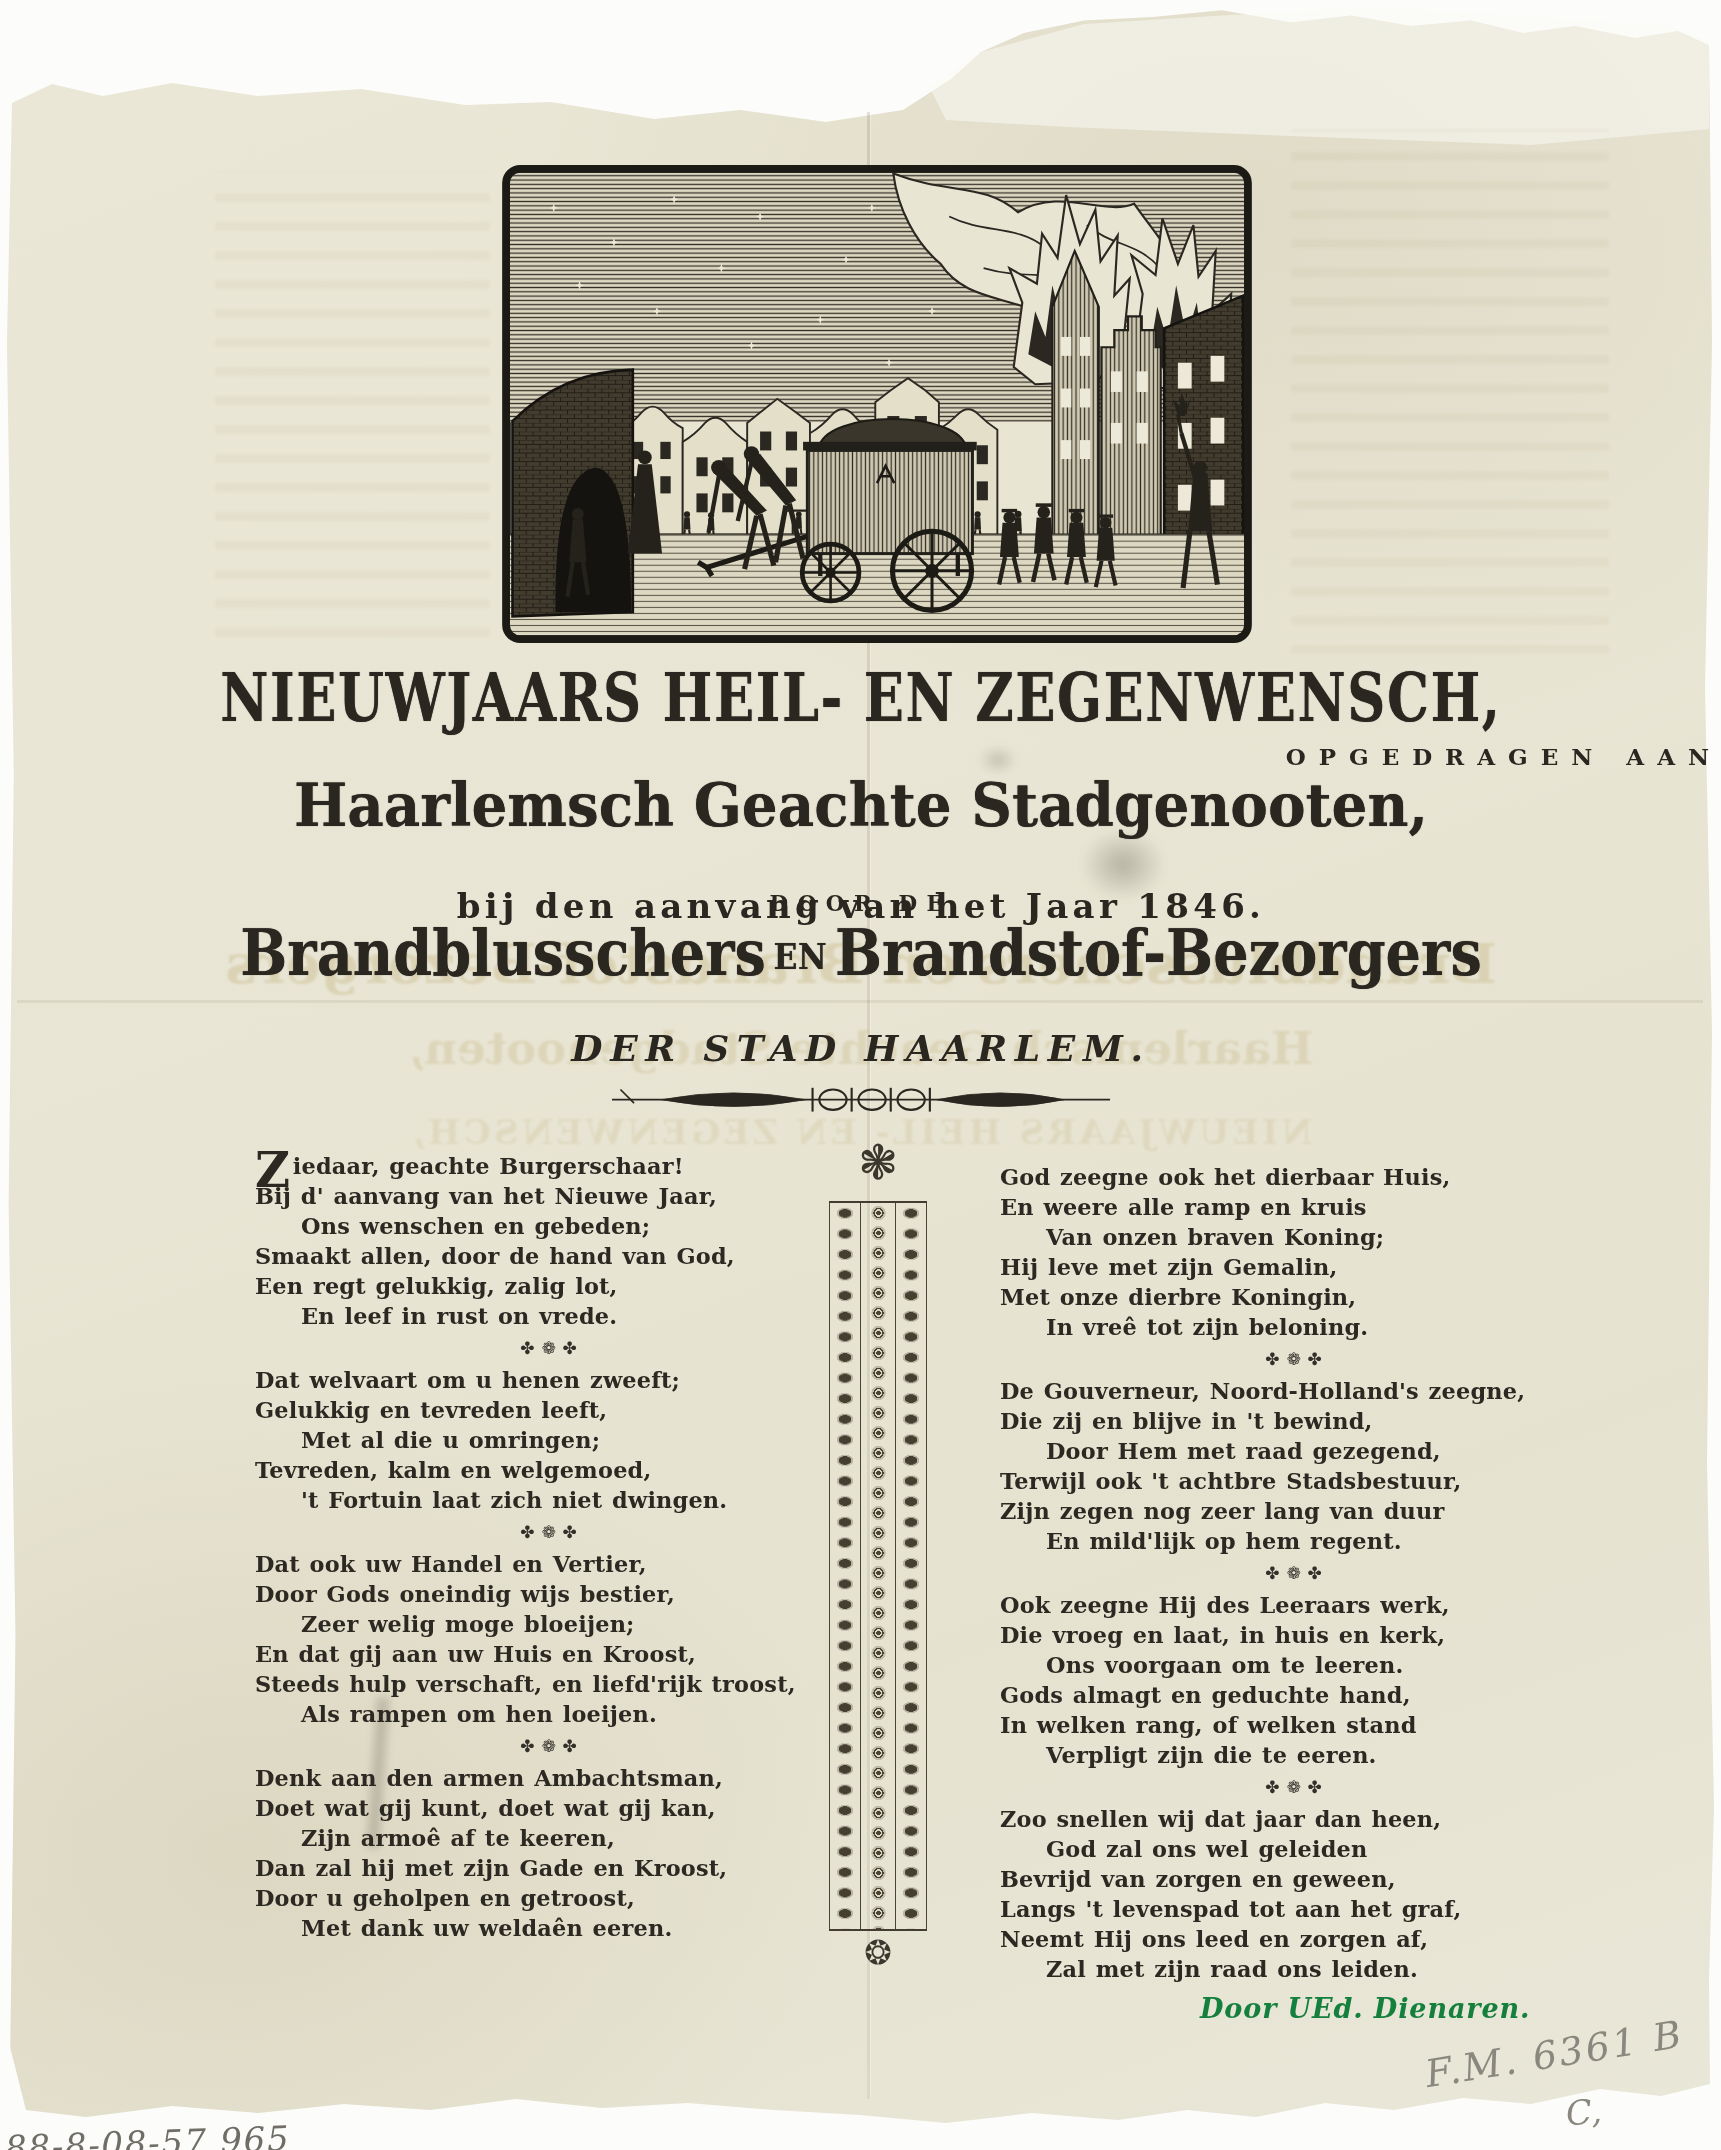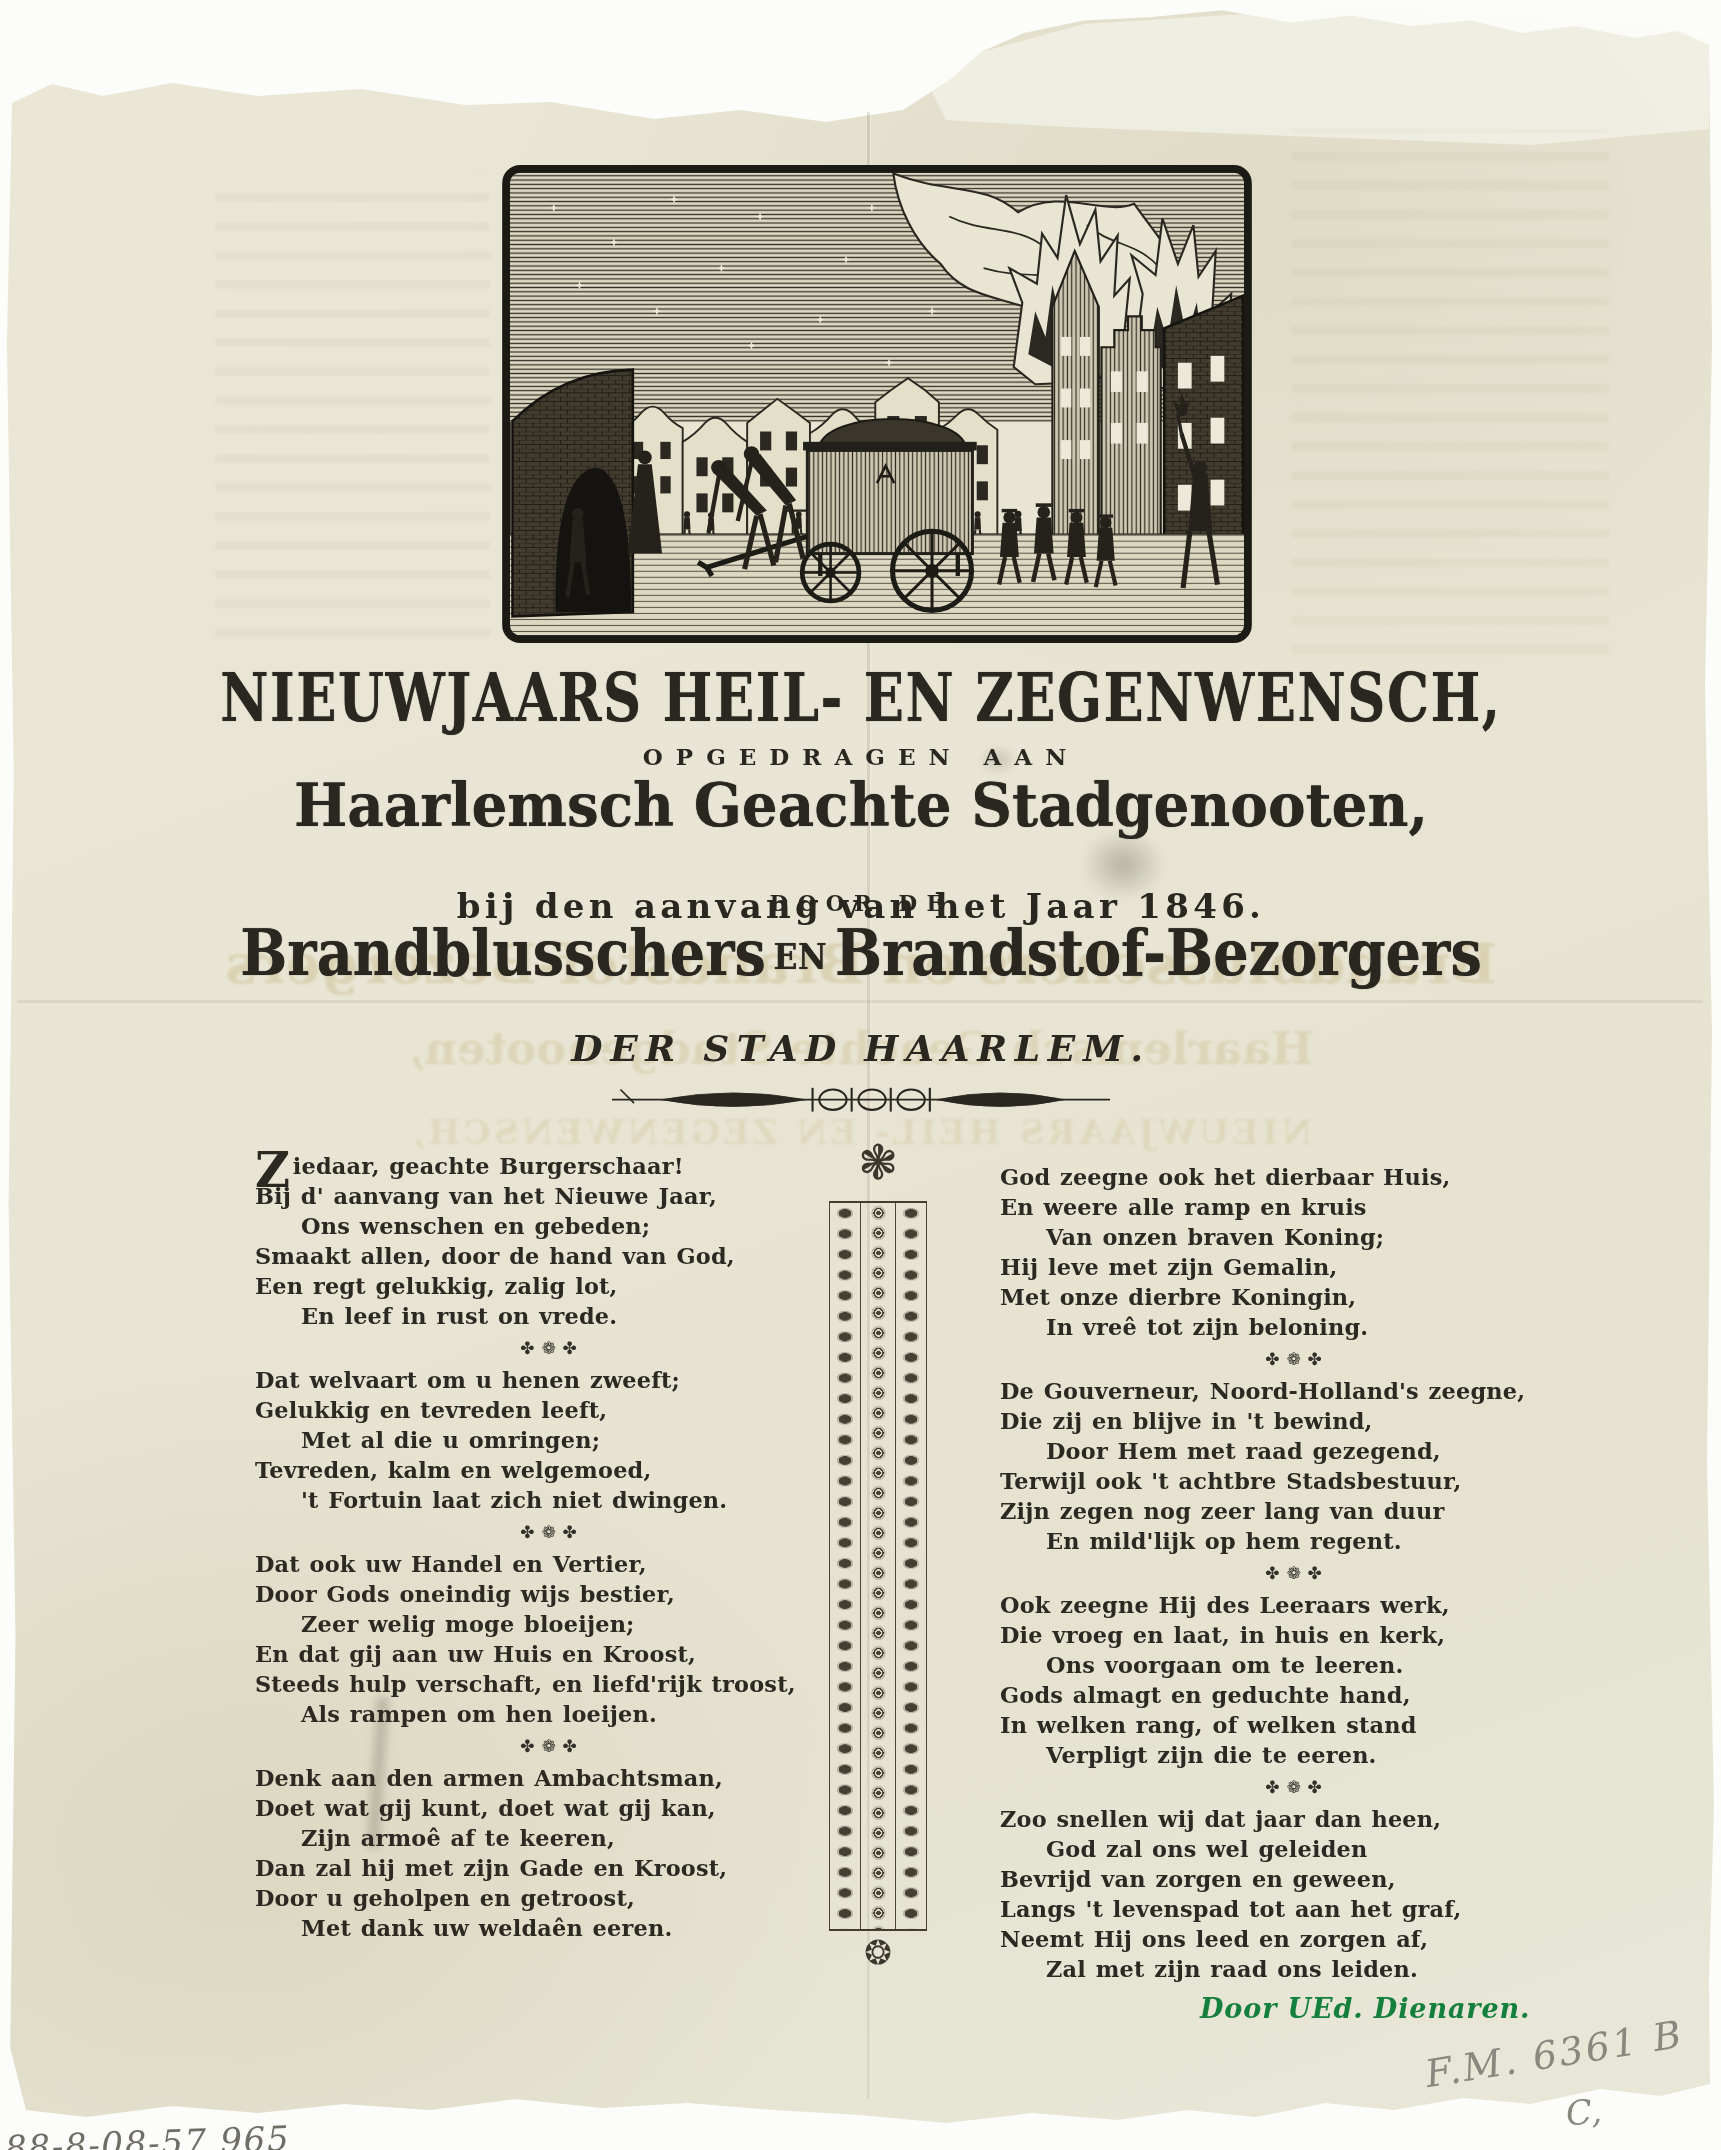--- a/index.html
+++ b/index.html
@@ -321,21 +321,21 @@
       <circle cx="88" cy="406" r="7"></circle>
       <path d="M82,412 L94,412 L98,462 L78,462 Z"></path>
       <path d="M82,462 L76,502 M94,462 L100,500" stroke="#25221c" stroke-width="5"></path>
       <circle cx="166" cy="340" r="8"></circle>
       <path d="M158,348 L174,348 L186,452 L146,452 Z"></path>
     </g>
   </g>
 </svg>
 
 <h1 class="center-line main-title" style="margin:0;position:absolute;">NIEUWJAARS HEIL- EN ZEGENWENSCH,</h1>
-<div class="center-line dedication" style="position:absolute;">OPGEDRAGEN AAN</div>
+<div class="center-line dedication" style="position:absolute;text-align:right;">OPGEDRAGEN AAN</div>
 <div class="center-line addressees" style="position:absolute;">Haarlemsch Geachte Stadgenooten,</div>
 <div class="center-line occasion" style="position:absolute;margin-top:43px;">bij den aanvang van het Jaar 1846.</div>
 <div class="center-line by-line" style="position:absolute;">DOOR DE</div>
 <div class="center-line issuers" style="position:absolute;">
   <span>Brandblusschers</span><span class="conj">EN</span><span>Brandstof-Bezorgers</span>
 </div>
 <div class="center-line issuer-sub" style="position:absolute;">DER STAD HAARLEM.</div>
 
 <svg class="divider" viewBox="0 0 590 40" xmlns="http://www.w3.org/2000/svg">
   <g fill="#2a2720" stroke="#2a2720">

